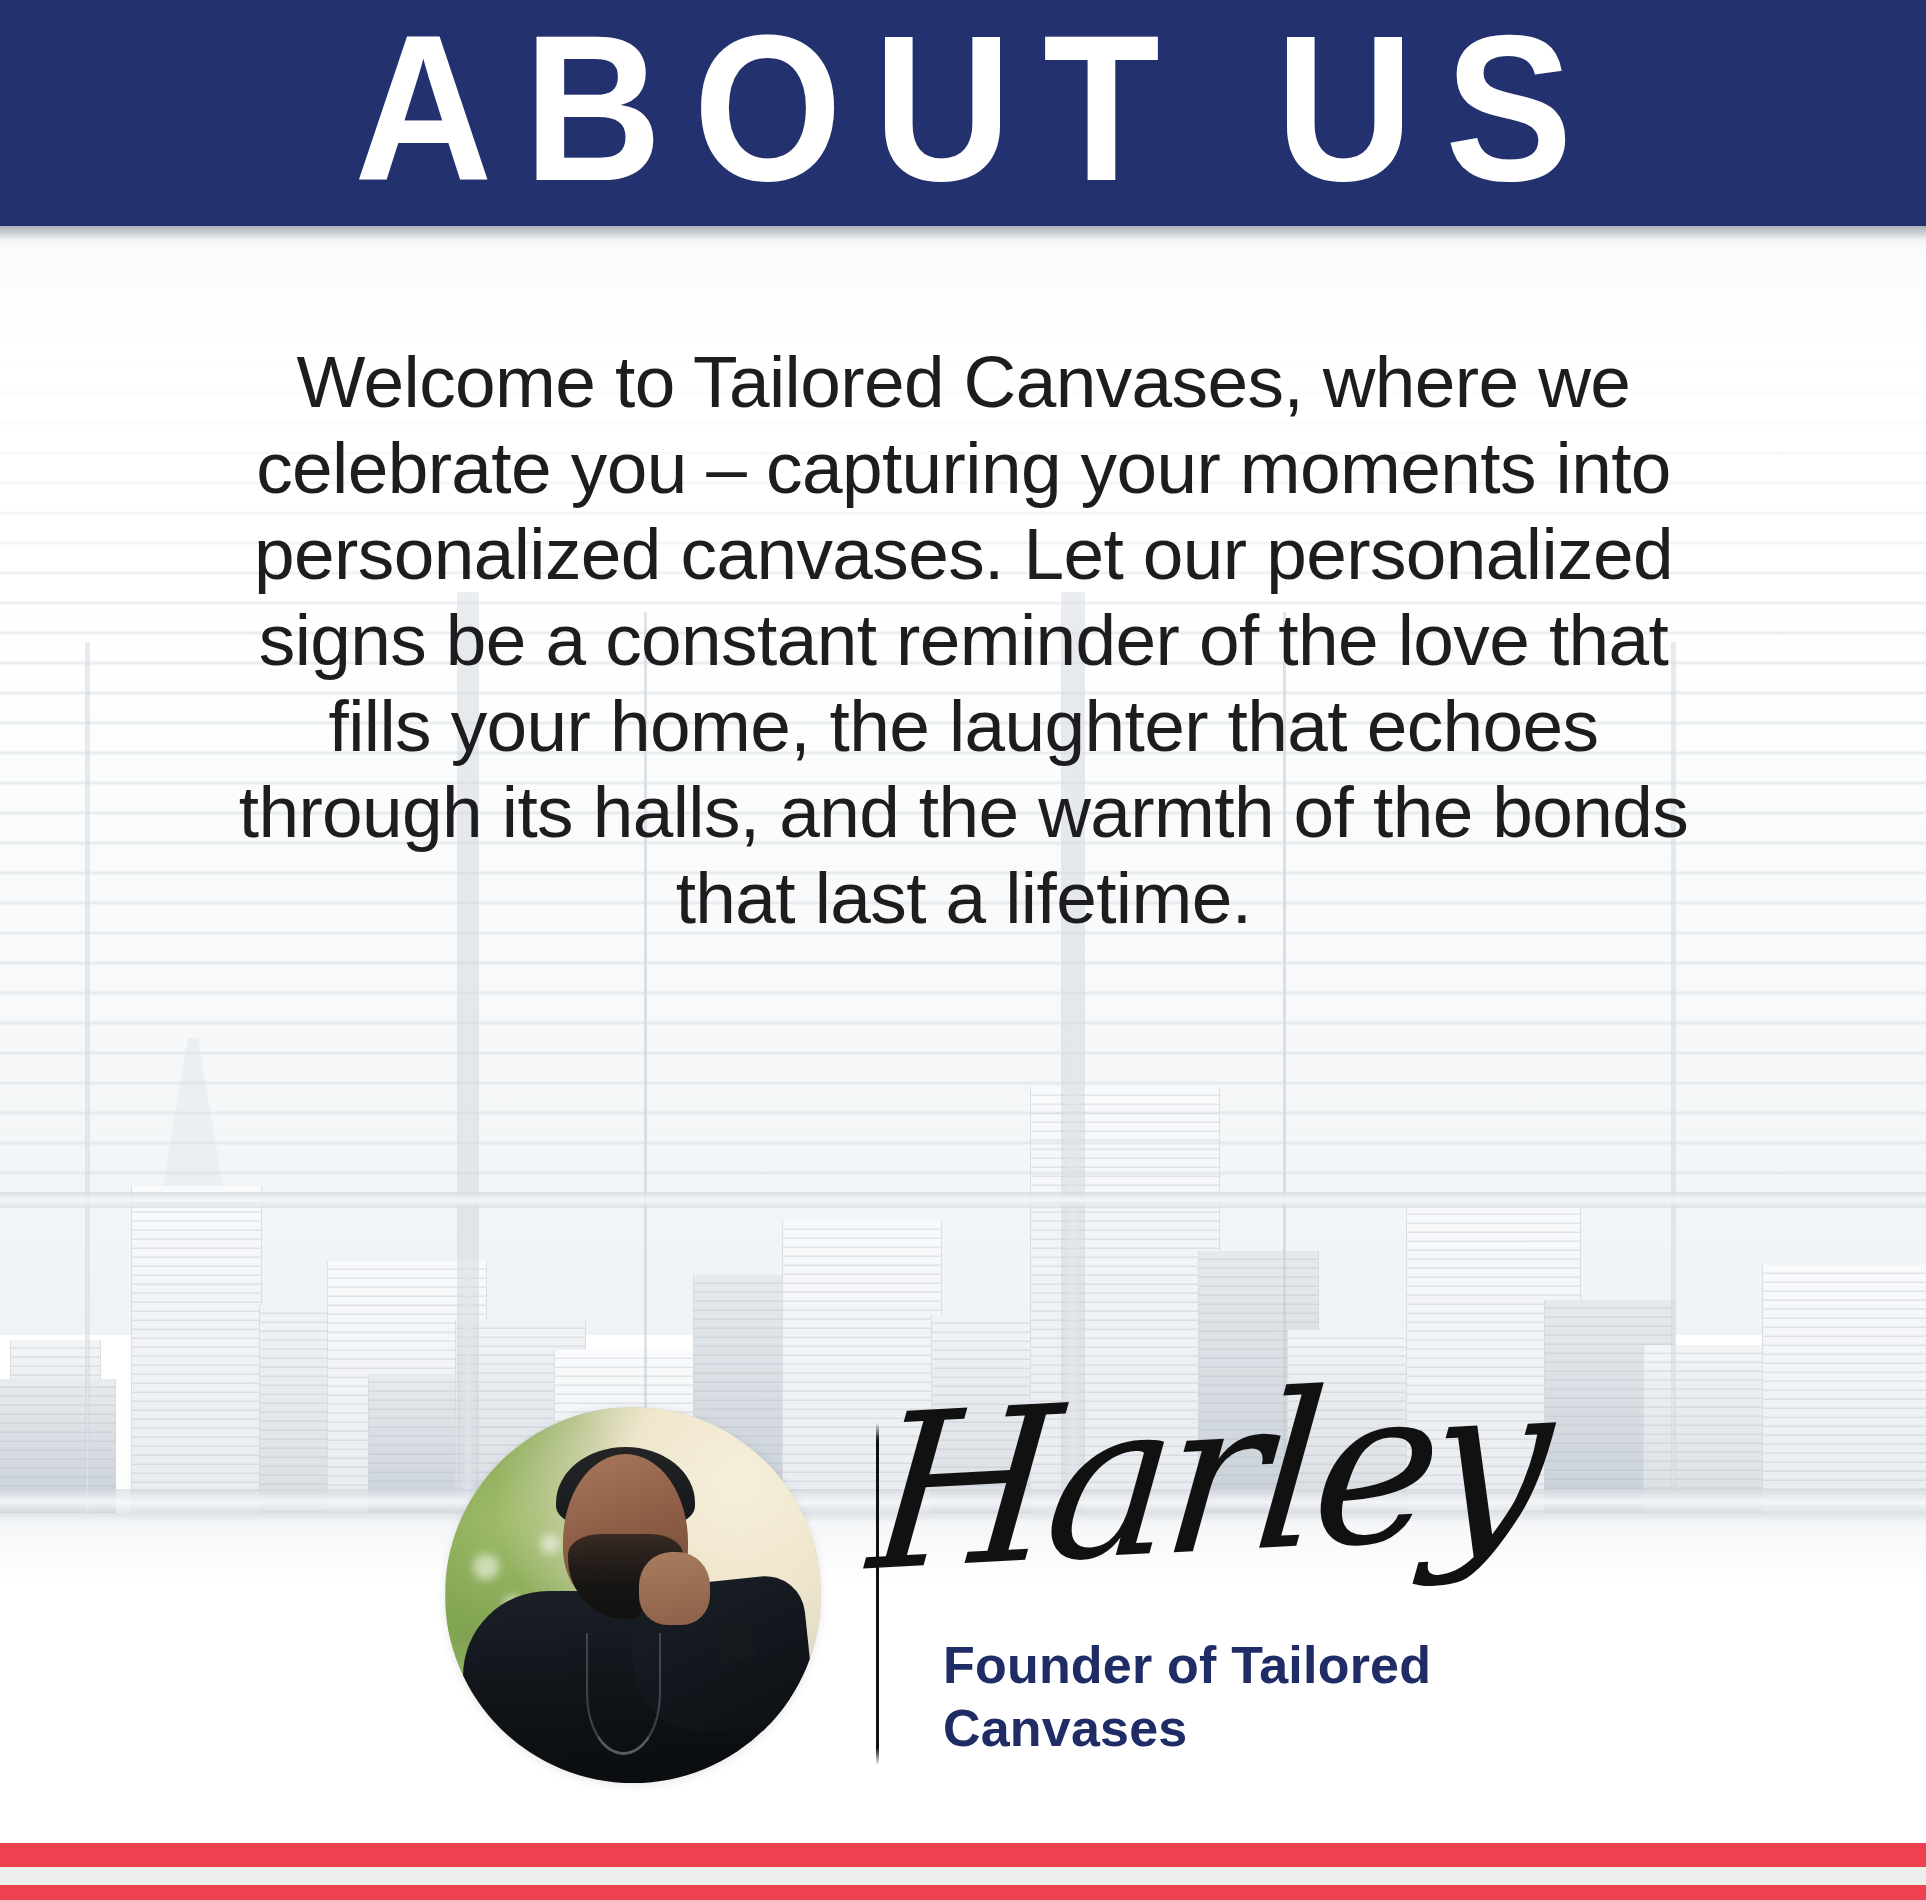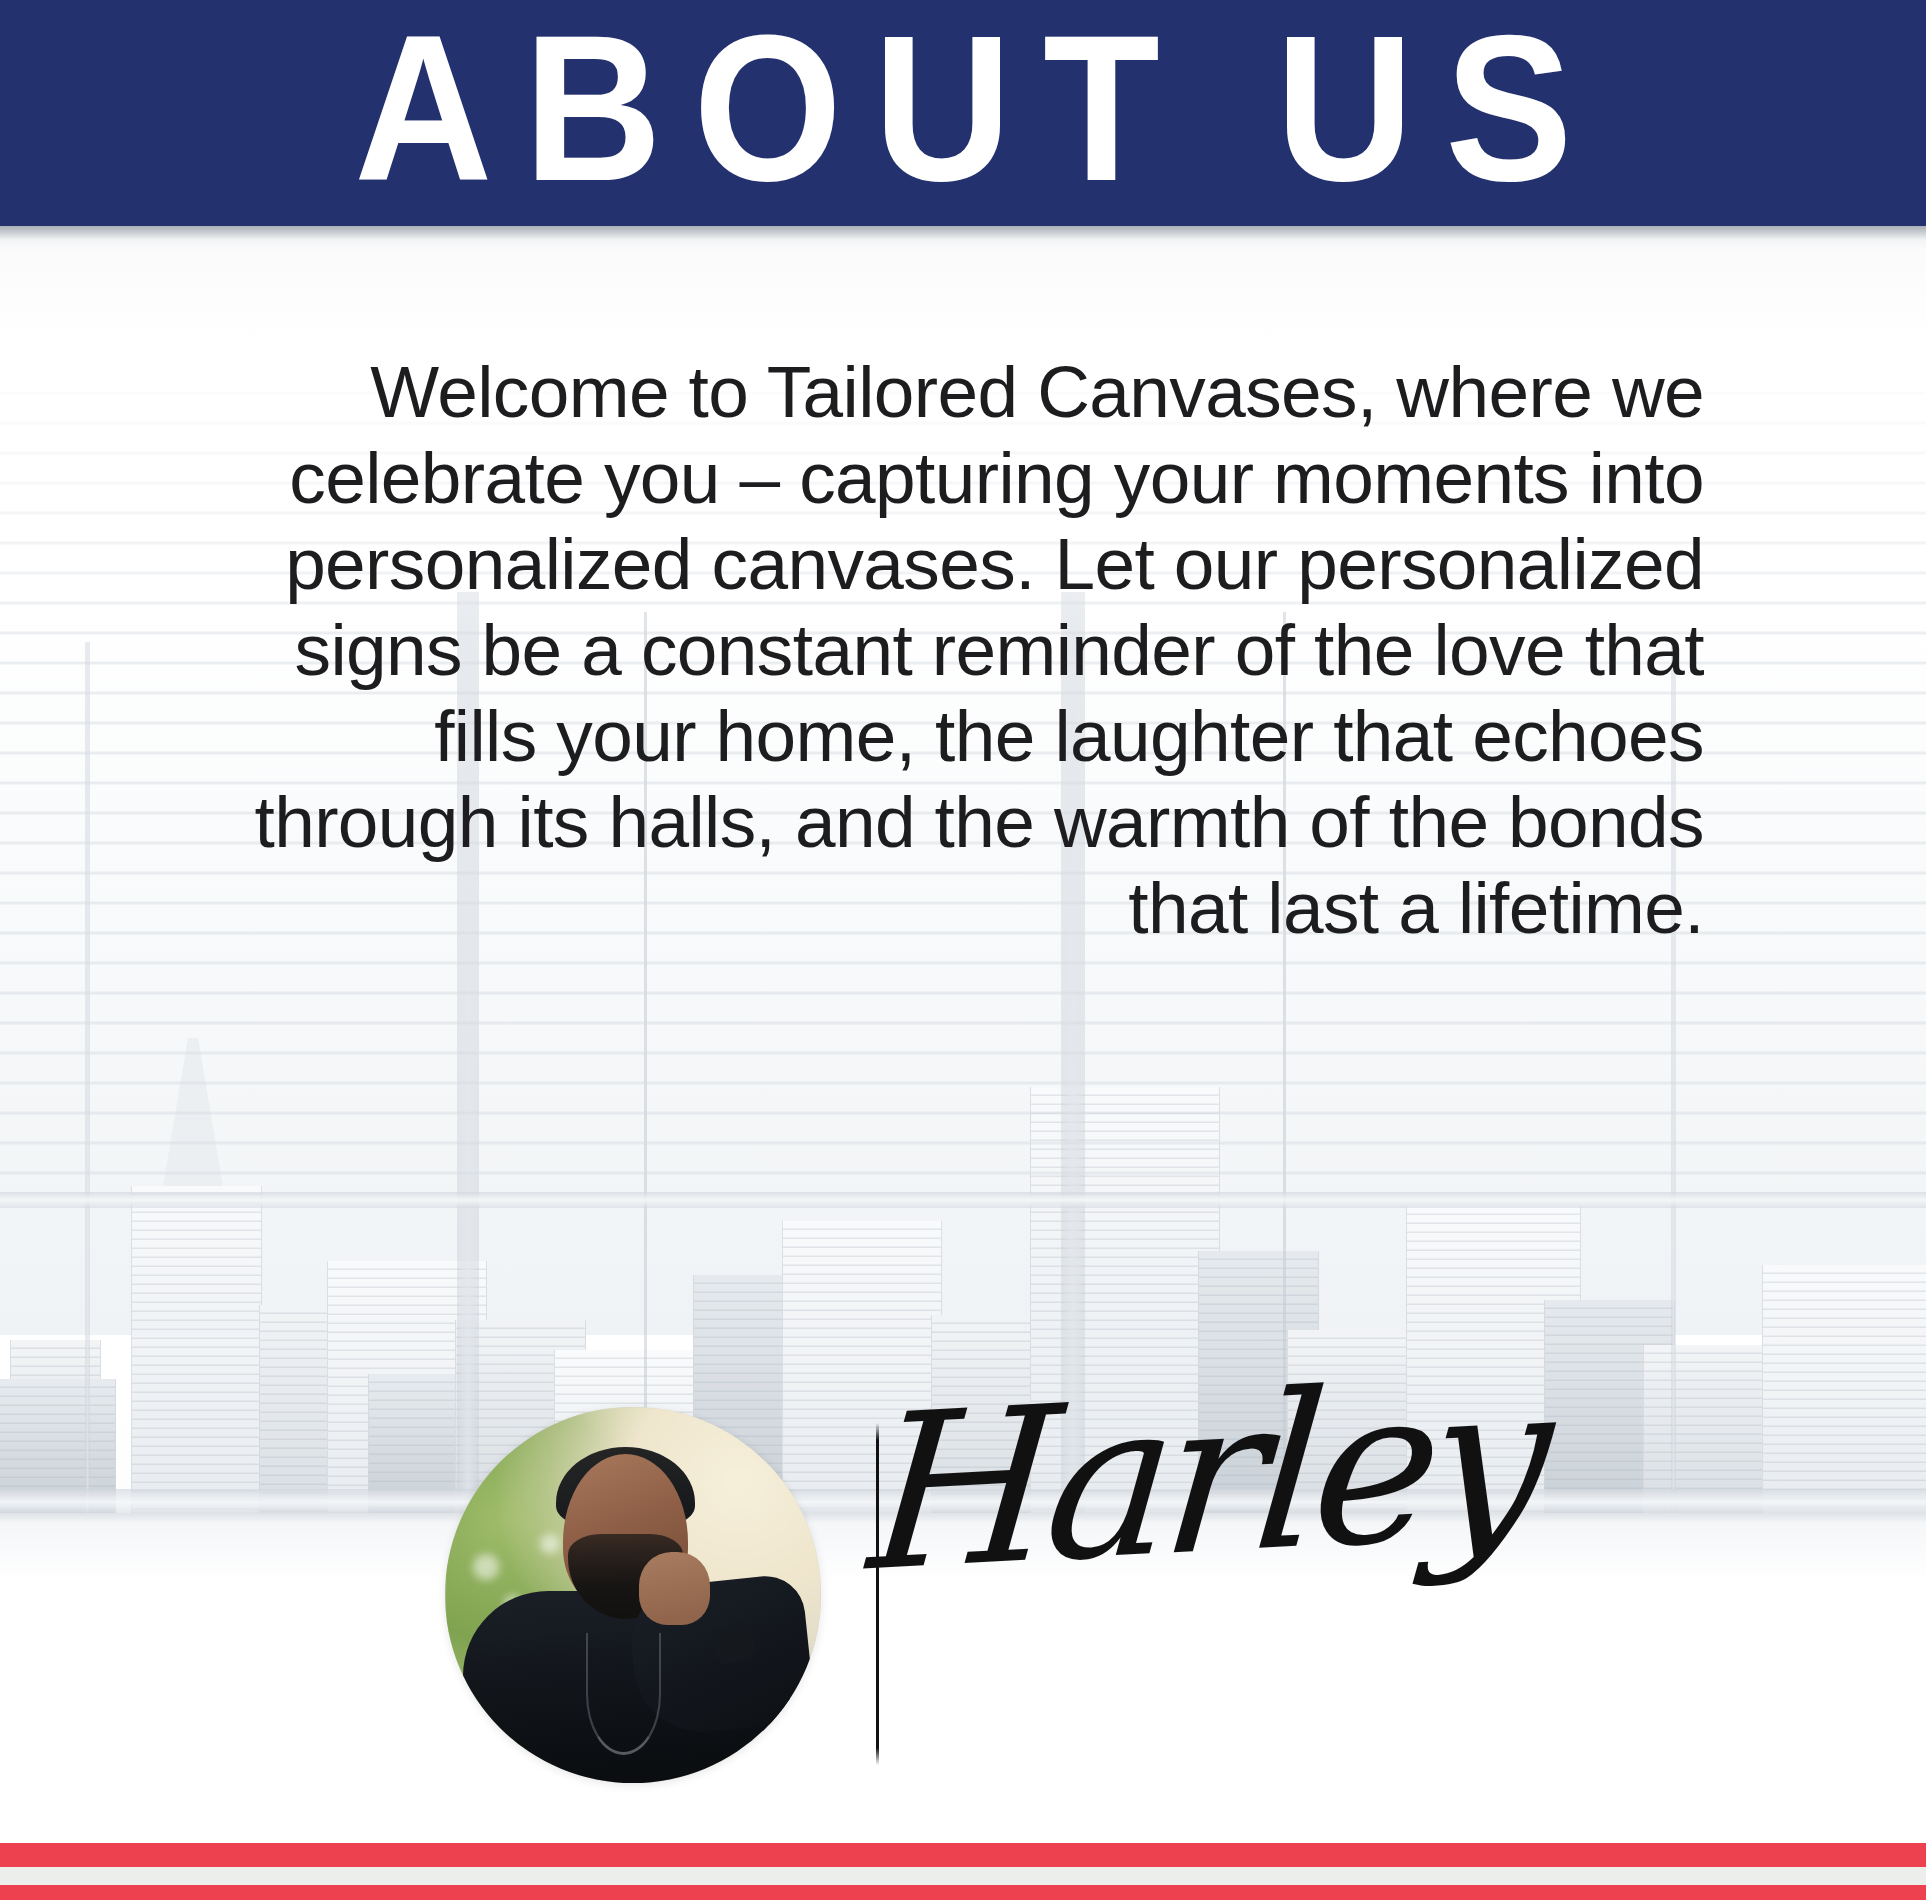--- a/index.html
+++ b/index.html
@@ -145,21 +145,21 @@
     left: 211px; top: 337px;
     width: 1505px;
     text-align: center;
     color: #1d1d1f;
     font-family: "Liberation Sans", sans-serif;
     font-size: 73px;
     line-height: 86px;
     font-weight: 400;
     letter-spacing: -0.6px;
   }
-  .copy p { margin: 12px; text-align: right; }
+  .copy p { margin: 2px; }
   .copy .gap { height: 86px; }
 
   
   .avatar {
     position: absolute;
     left: 445px; top: 1407px;
     width: 376px; height: 376px;
     border-radius: 50%;
     overflow: hidden;
     box-shadow: 0 2px 10px rgba(0,0,0,0.10);
@@ -386,19 +386,23 @@
     <div class="arm"></div>
     <div class="hand"></div>
     <div class="watch"></div>
     <div class="chain"></div>
   </div>
 
   <div class="divider"></div>
 
   <div class="signature">Harley</div>
 
+  <div class="founder-title">
+    <div>Founder of Tailored</div>
+    <div>Canvases</div>
+  </div>
 
   <div class="bar bar-1"></div>
   <div class="bar bar-gap"></div>
   <div class="bar bar-2"></div>
 
 </div>
 
 
 </body></html>

